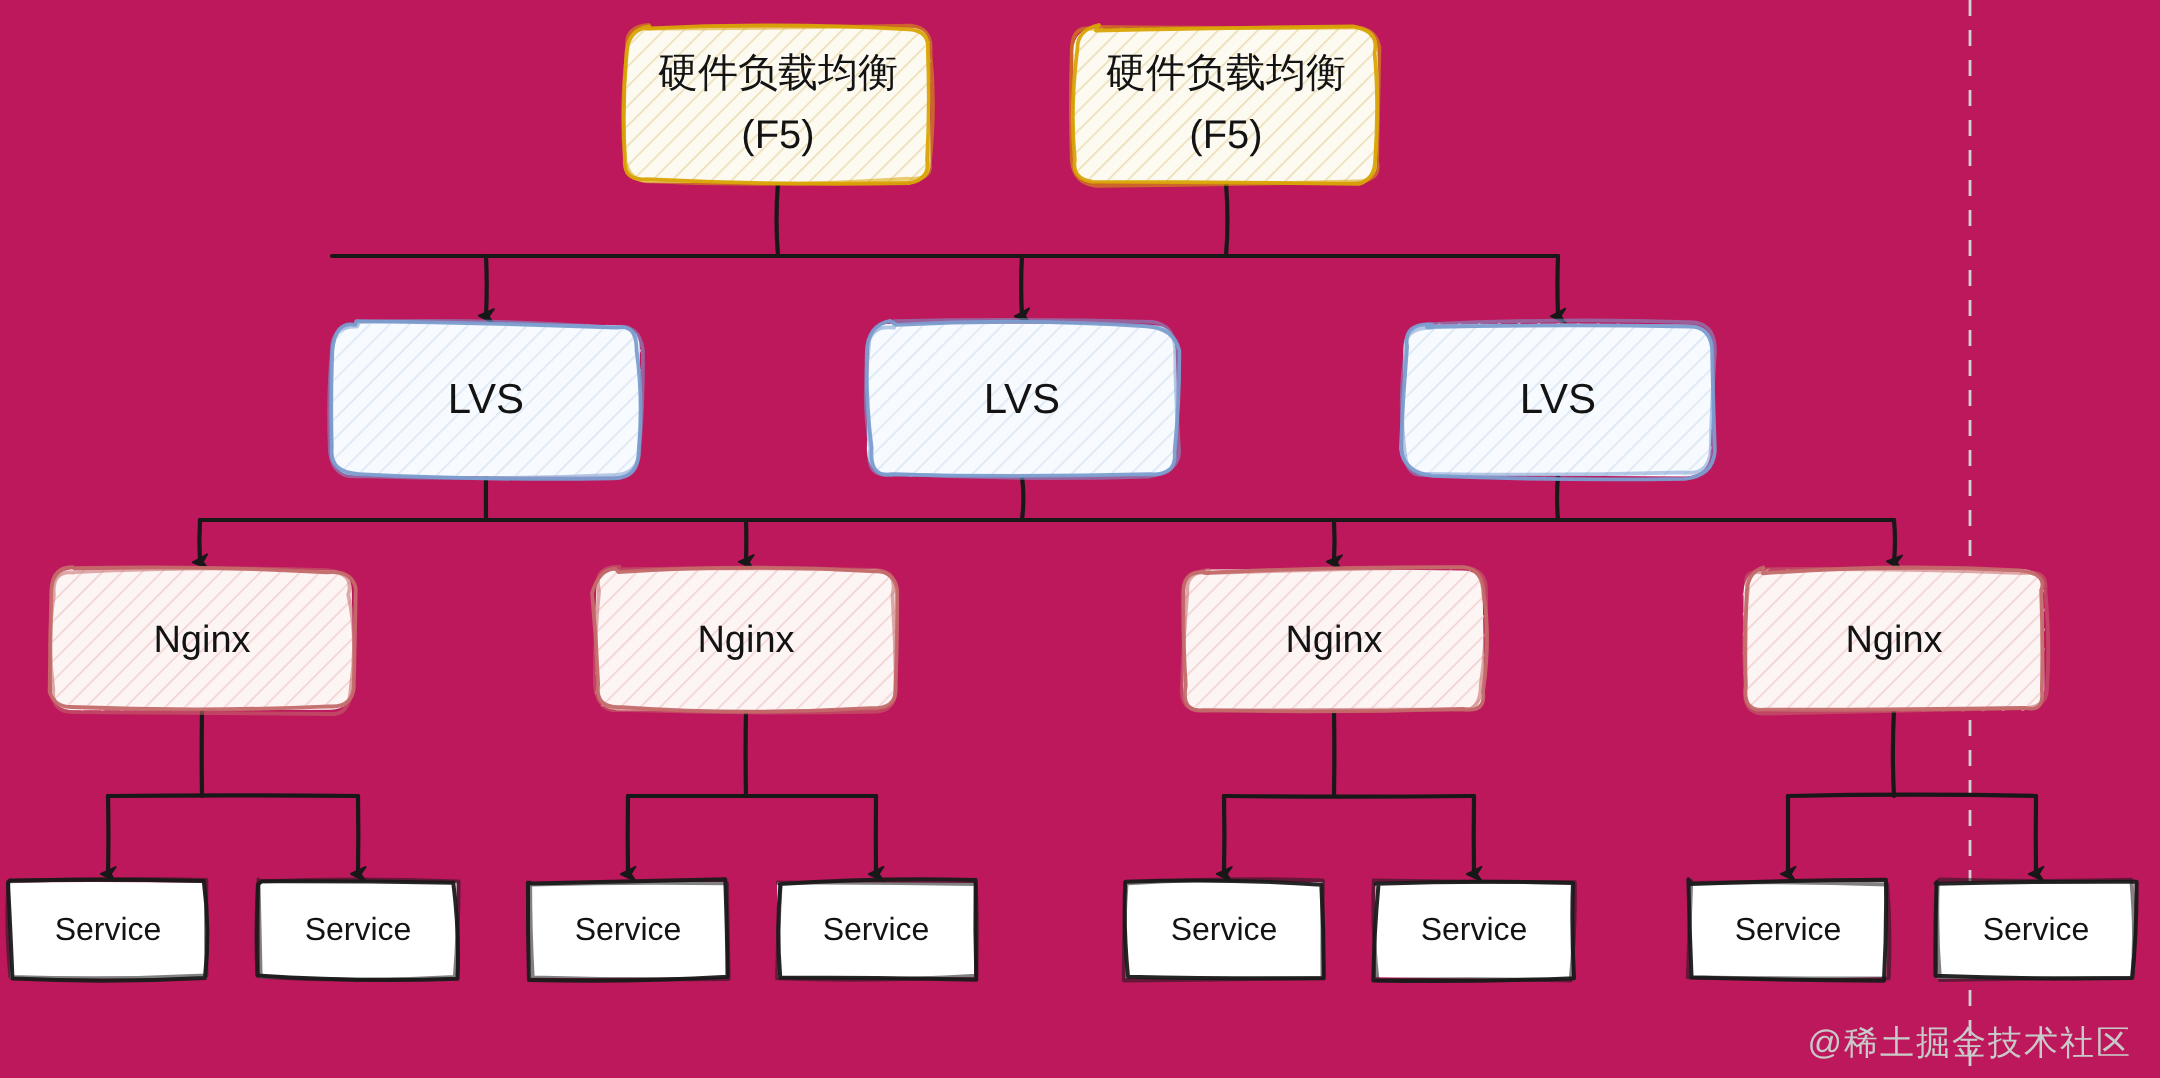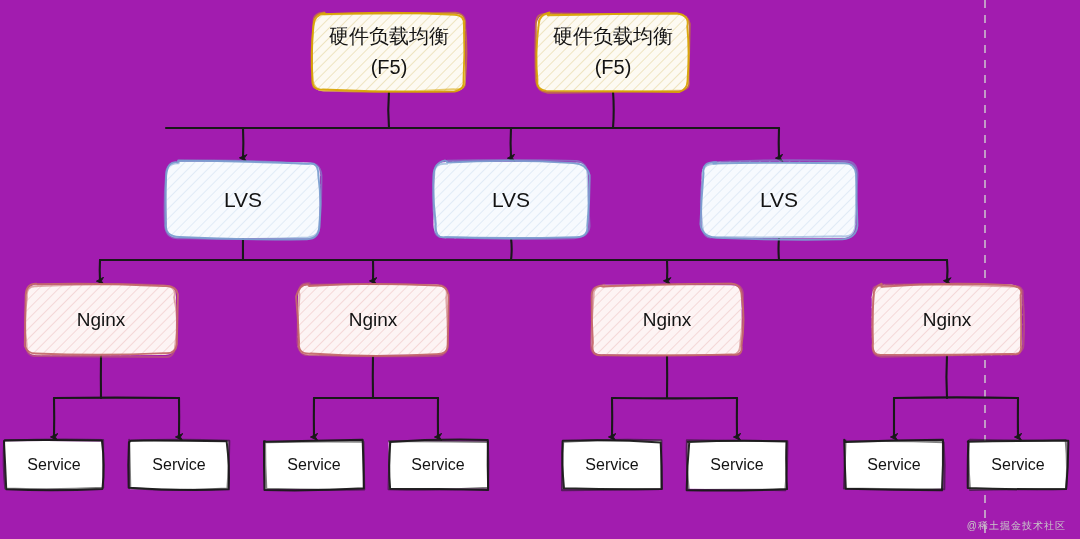--- a/index.html
+++ b/index.html
@@ -7,21 +7,21 @@
     padding: 0;
     background: #ffffff;
   }
   body {
     font-family: "Liberation Sans", sans-serif;
   }
   #canvas {
     position: relative;
     width: 1080px;
     height: 539px;
-    background: #a21caf;
+    background: #be185d;
     overflow: hidden;
   }
   #diagram-svg {
     position: absolute;
     left: 0;
     top: 0;
     width: 1080px;
     height: 539px;
   }
   .node-label {
@@ -40,21 +40,21 @@
     font-size: 19px;
   }
   .label-service {
     font-size: 16px;
   }
   .watermark-text {
     position: absolute;
     right: 14px;
     bottom: 6px;
     font-family: "Liberation Sans", sans-serif;
-    font-size: 10px;
+    font-size: 17px;
     color: #c9c9c9;
     letter-spacing: 1px;
     user-select: none;
     white-space: nowrap;
   }
 </style>
 </head>
 <body>
 
 <div id="canvas">

